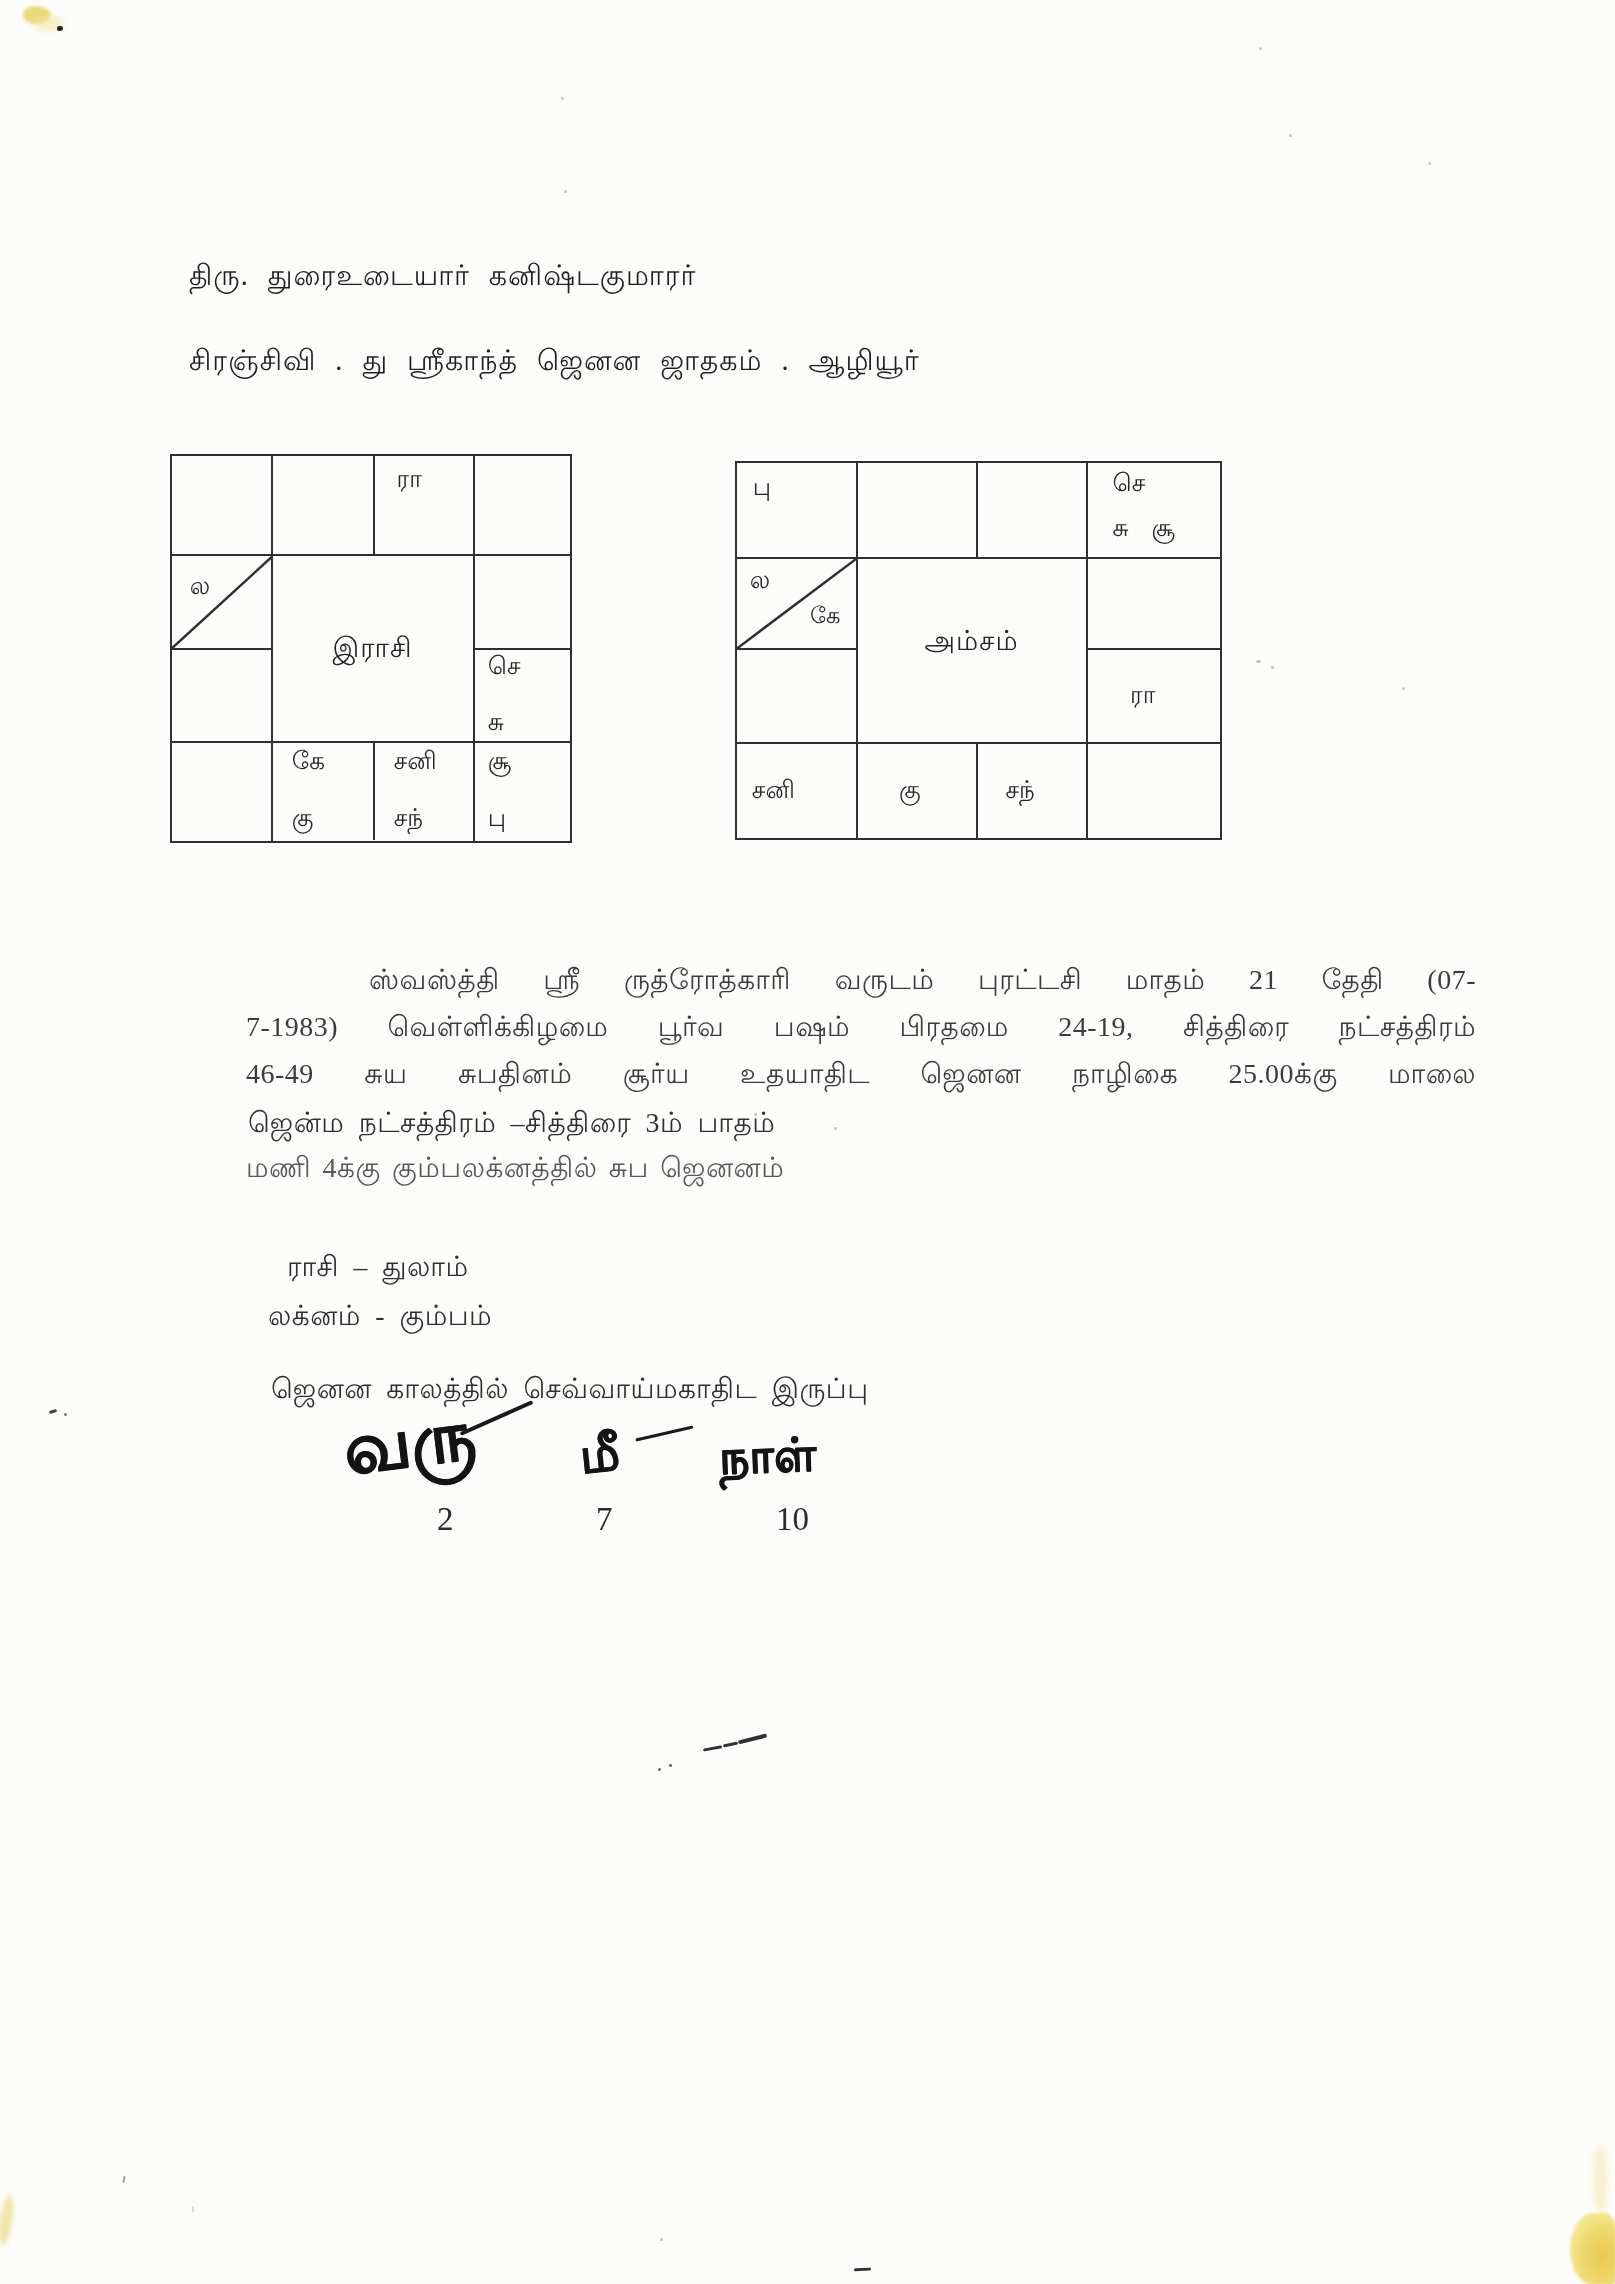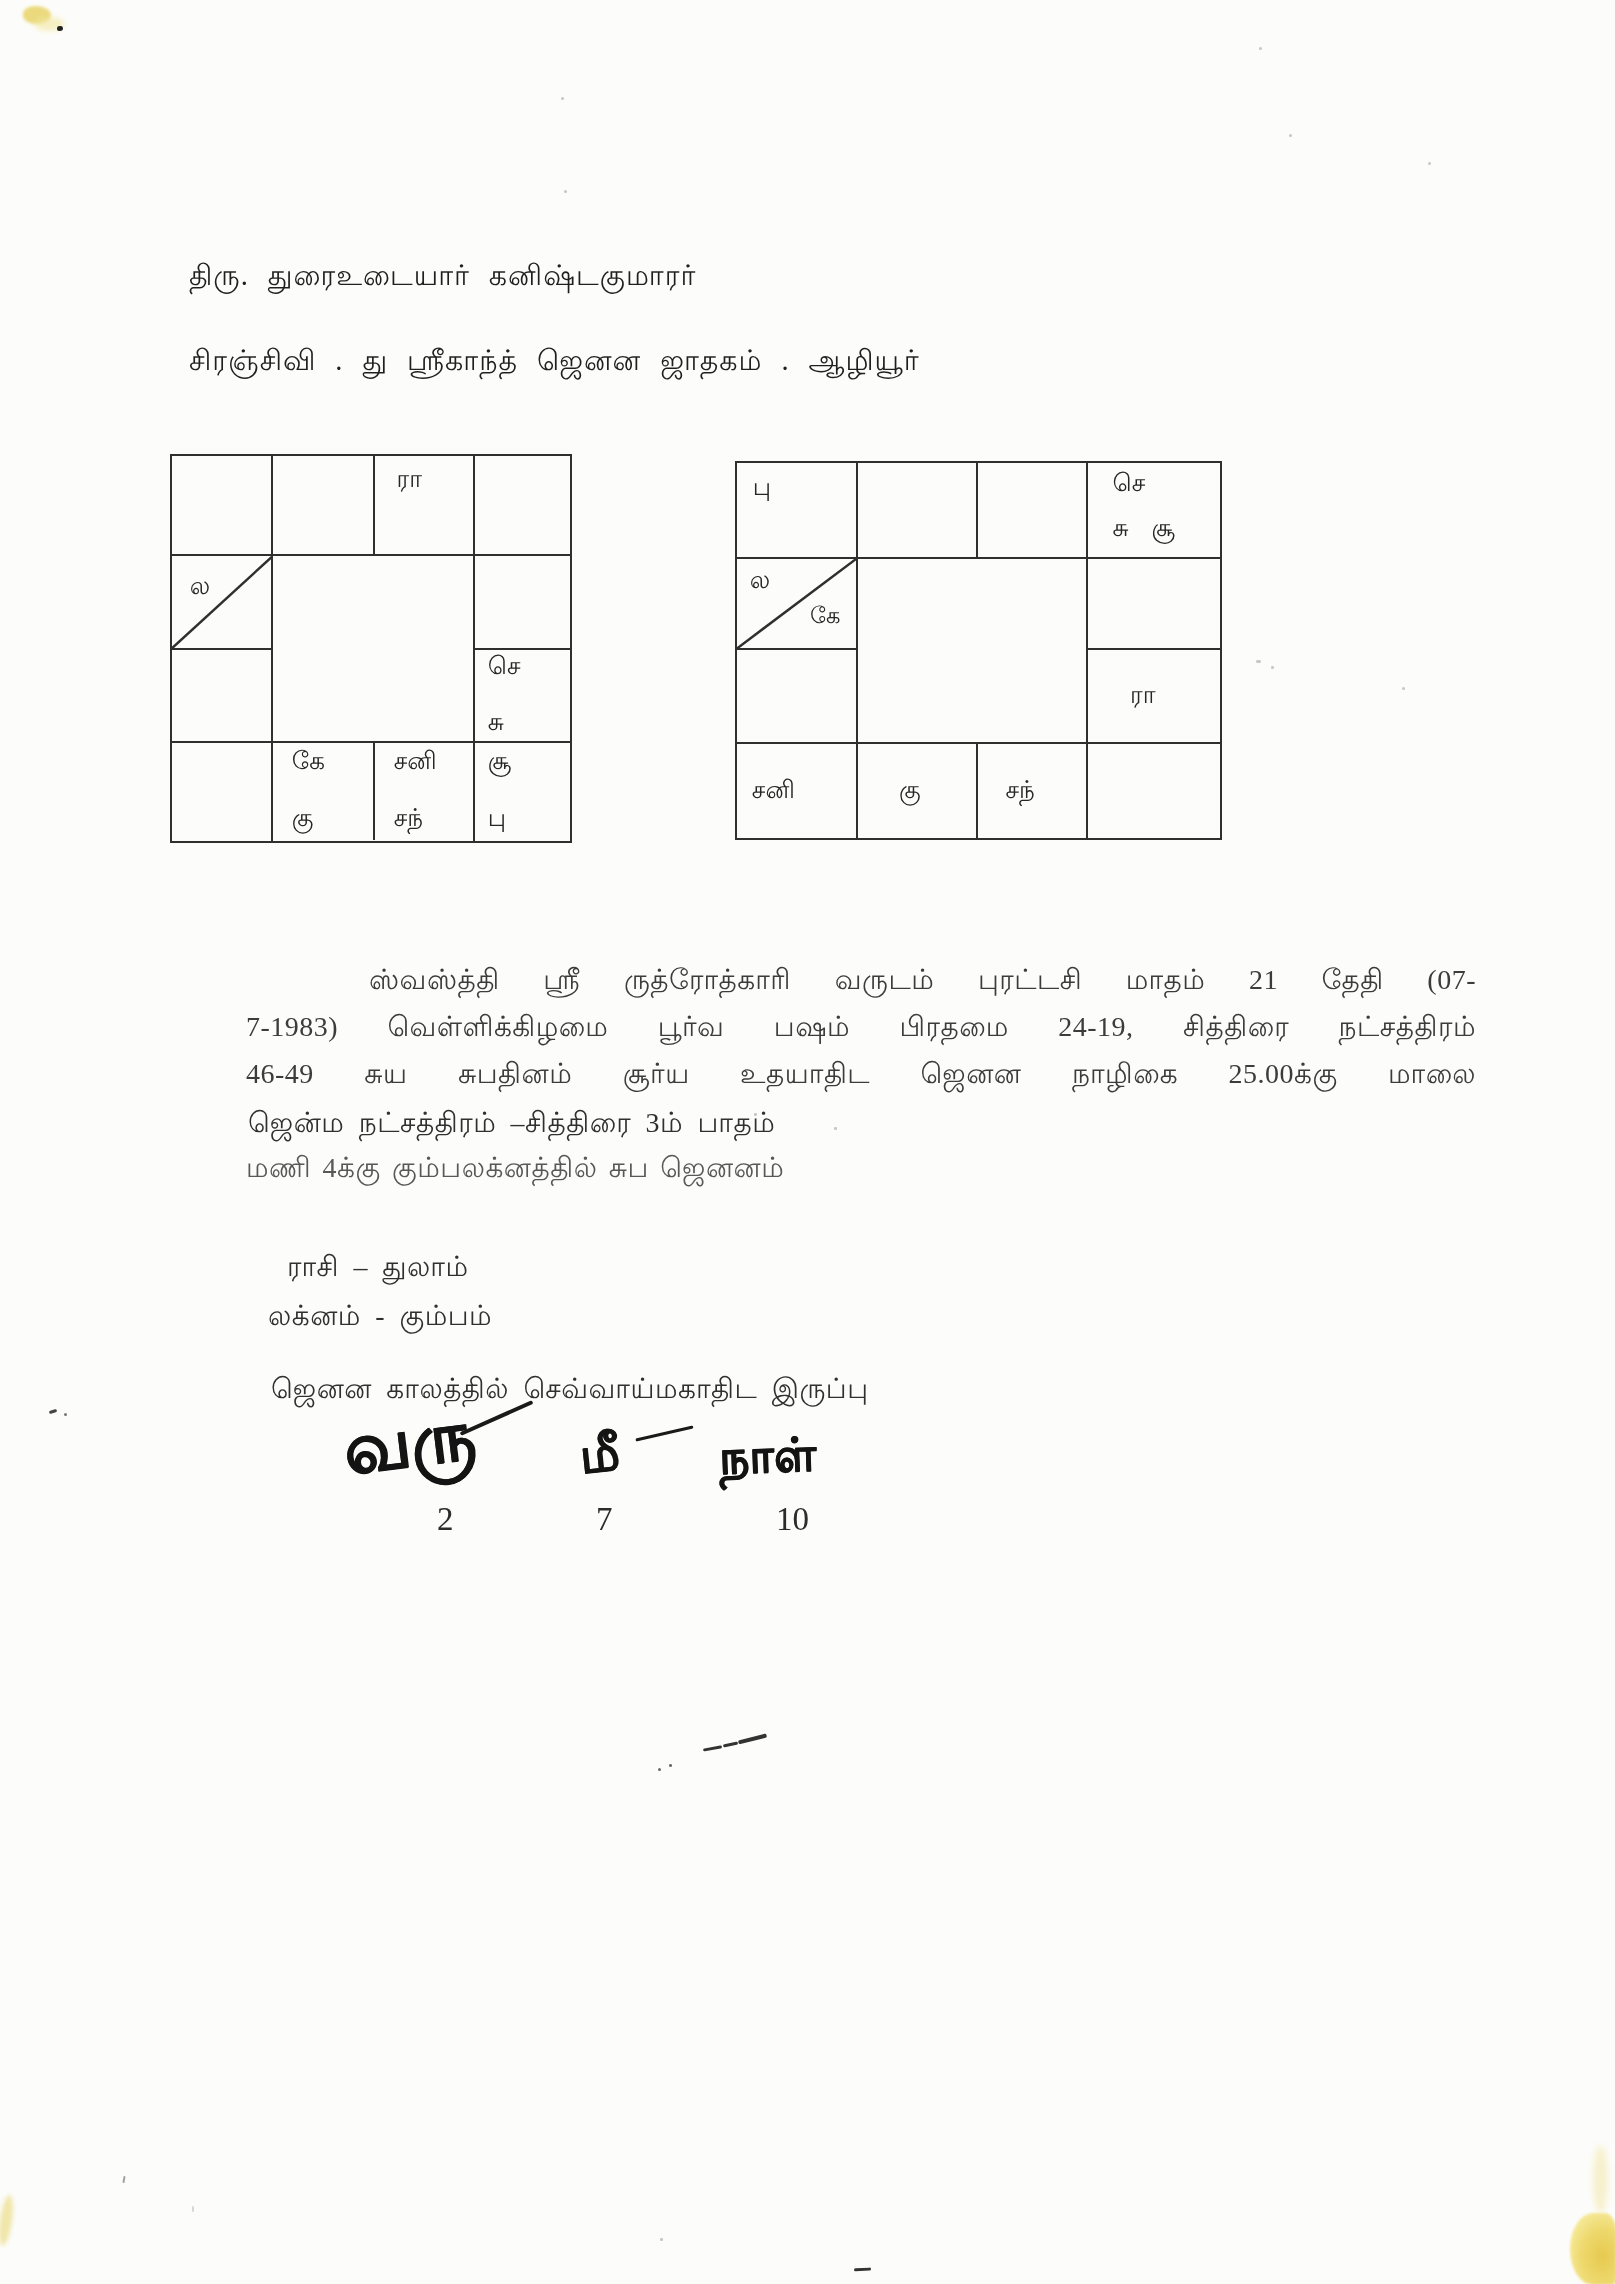--- a/index.html
+++ b/index.html
@@ -84,20 +84,23 @@
     <span>கு</span>
   </div>
   <div class="cell stack" style="left:201px;top:285px;width:99px;height:99px;padding:6.9px 0 8.9px 20.7px;">
     <span>சனி</span>
     <span>சந்</span>
   </div>
   <div class="cell stack" style="left:301px;top:285px;width:98px;height:99px;padding:6.9px 0 8.9px 14.8px;">
     <span>சூ</span>
     <span>பு</span>
   </div>
+  <div class="cell center-label" style="left:99px;top:98px;width:203px;height:189px;">
+    <span>இராசி</span>
+  </div>
 </div>
 
 <div class="chart" style="left:735px;top:461px;width:487px;height:379px;">
 
   <div class="gl" style="left:119px;top:0;width:2px;height:375px;"></div>
   <div class="gl" style="left:349px;top:0;width:2px;height:375px;"></div>
   <div class="gl" style="left:239px;top:0;width:2px;height:94px;"></div>
   <div class="gl" style="left:239px;top:279px;width:2px;height:96px;"></div>
   <div class="gl" style="left:0;top:94px;width:483px;height:2px;"></div>
   <div class="gl" style="left:0;top:279px;width:483px;height:2px;"></div>
@@ -125,20 +128,23 @@
     <span>ரா</span>
   </div>
   <div class="cell" style="left:0;top:279px;width:119px;height:96px;display:flex;align-items:center;padding-left:14.8px;">
     <span>சனி</span>
   </div>
   <div class="cell" style="left:119px;top:279px;width:121px;height:96px;display:flex;align-items:center;padding-left:43px;">
     <span>கு</span>
   </div>
   <div class="cell" style="left:241px;top:279px;width:108px;height:96px;display:flex;align-items:center;padding-left:27.5px;">
     <span>சந்</span>
+  </div>
+  <div class="cell center-label" style="left:119px;top:94px;width:231px;height:184px;padding-bottom:14.8px;">
+    <span>அம்சம்</span>
   </div>
 </div>
 
 <div class="abs para-line just indent" style="top:959px;">ஸ்வஸ்த்தி ஸ்ரீ ருத்ரோத்காரி வருடம் புரட்டசி மாதம் 21 தேதி (07-</div>
 <div class="abs para-line just" style="top:1006px;">7-1983) வெள்ளிக்கிழமை பூர்வ பஷம் பிரதமை 24-19, சித்திரை நட்சத்திரம்</div>
 <div class="abs para-line just" style="top:1053px;">46-49 சுய சுபதினம் சூர்ய உதயாதிட ஜெனன நாழிகை 25.00க்கு மாலை</div>
 <div class="abs para-line faded" style="top:1099px;margin-top:48px;">மணி 4க்கு கும்பலக்னத்தில் சுப ஜெனனம்</div>
 
 <div class="abs detail-line" style="left:248px;top:1107px;">ஜென்ம நட்சத்திரம் –சித்திரை 3ம் பாதம்</div>
 <div class="abs detail-line" style="left:251px;top:1251px;margin-left:36px;">ராசி – துலாம்</div>

